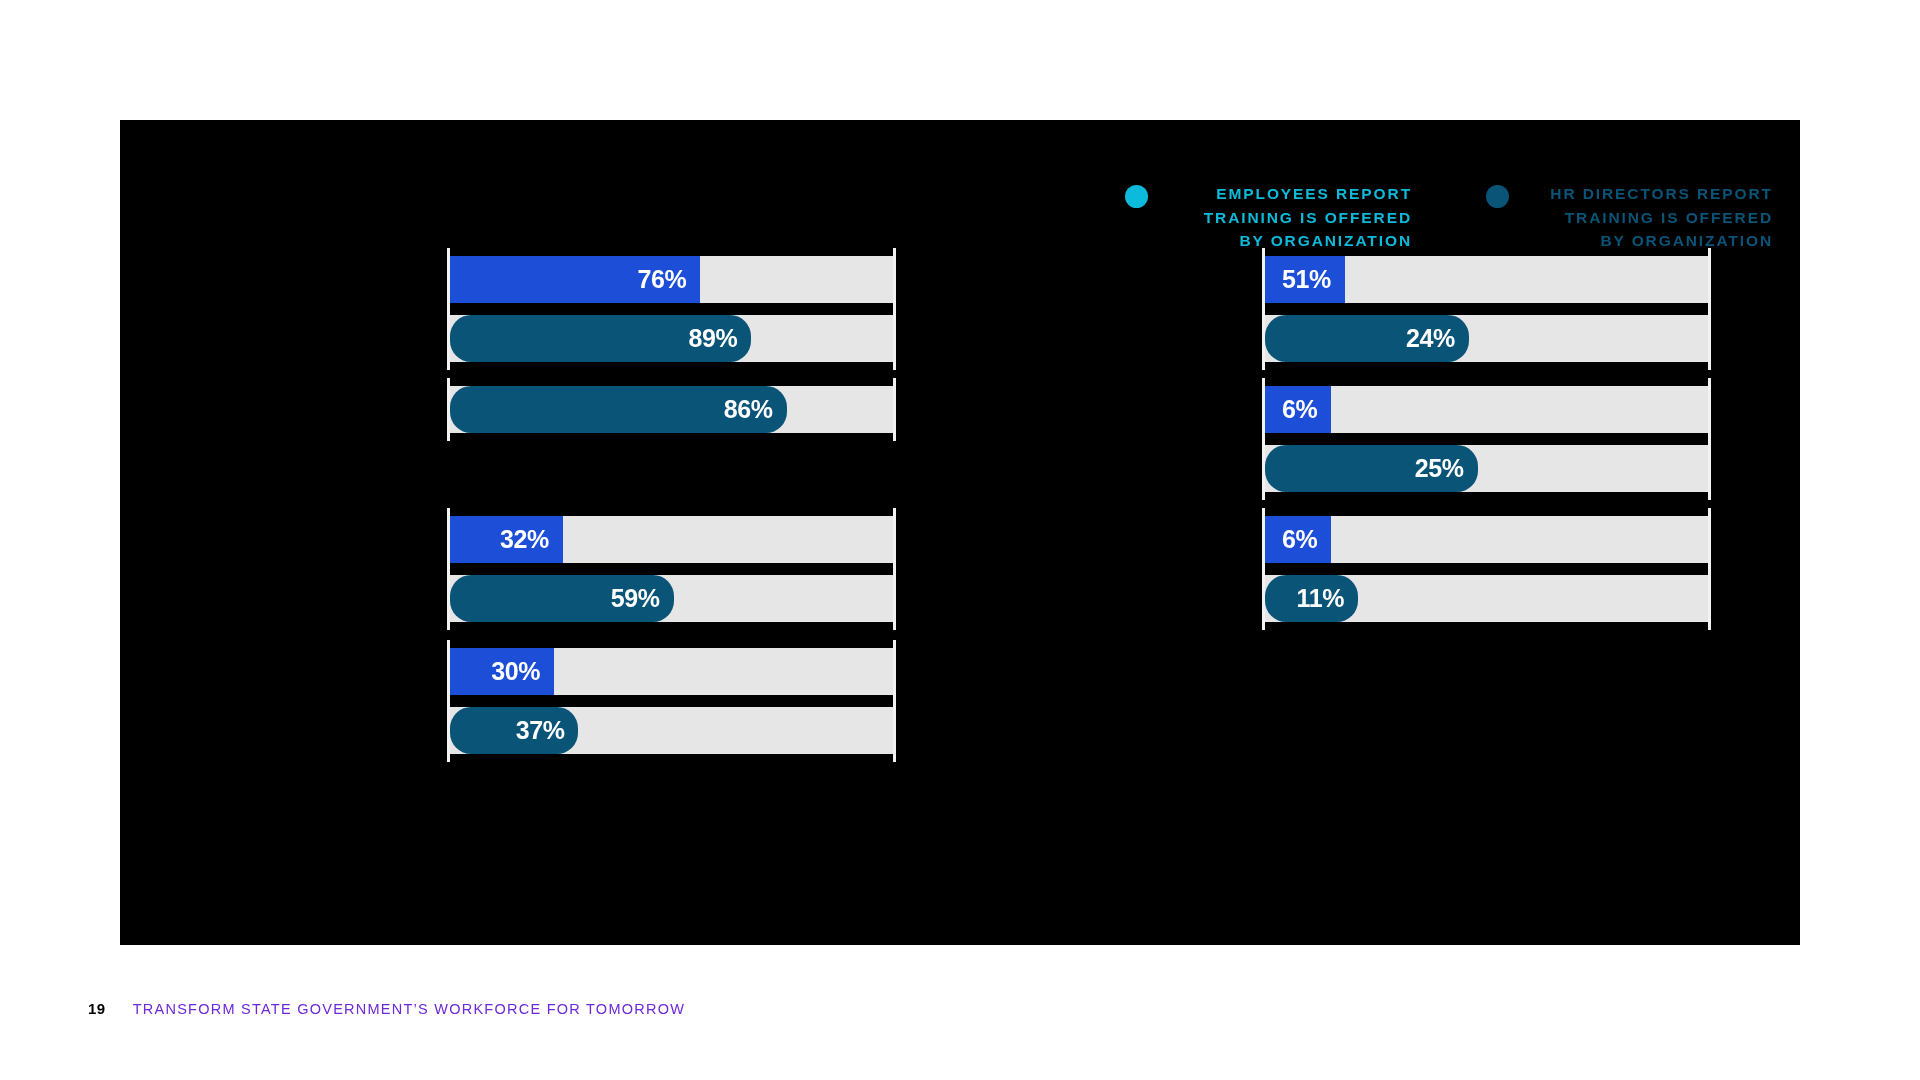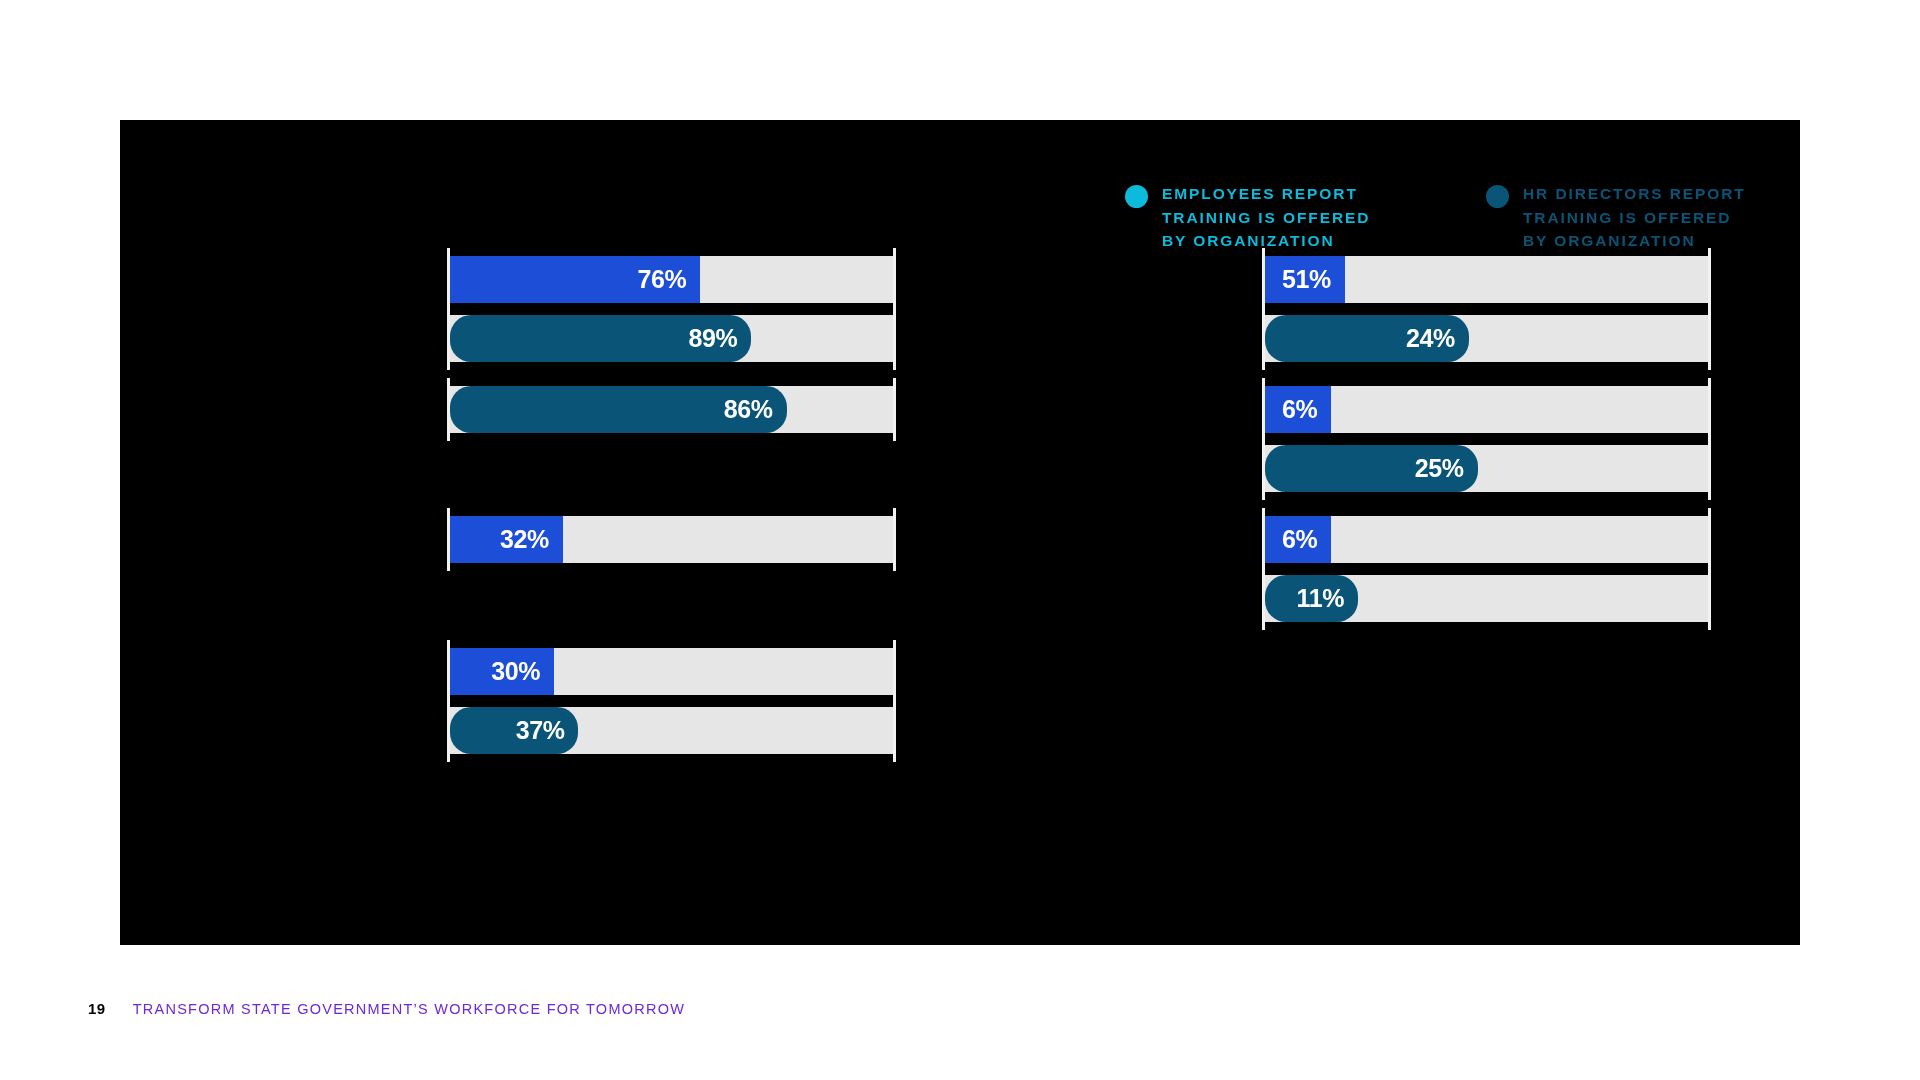--- a/index.html
+++ b/index.html
@@ -47,20 +47,21 @@
     margin-top: 3px;
   }
   .legend-text {
     font-size: 15.5px;
     font-weight: bold;
     letter-spacing: 1.9px;
     line-height: 1.52;
     text-transform: uppercase;
     white-space: pre-line;
     width: 250px;
+    text-align: right;
   }
 
   
   #chart-area {
     position: absolute;
     left: 0;
     top: 0;
     width: 1680px;
     height: 825px;
   }
@@ -192,20 +193,25 @@
       </div>
 
       <div class="bar-group" style="top:396px">
         <span class="tick tick-left"></span>
         <span class="tick tick-right"></span>
         <div class="bar-row">
           <div class="bar-fill employees" style="width:25.5%">
             <span class="bar-value">32%</span>
           </div>
         </div>
+        <div class="bar-row">
+          <div class="bar-fill hr" style="width:50.5%">
+            <span class="bar-value">59%</span>
+          </div>
+        </div>
       </div>
 
       <div class="bar-group" style="top:528px">
         <span class="tick tick-left"></span>
         <span class="tick tick-right"></span>
         <div class="bar-row">
           <div class="bar-fill employees" style="width:23.5%">
             <span class="bar-value">30%</span>
           </div>
         </div>

